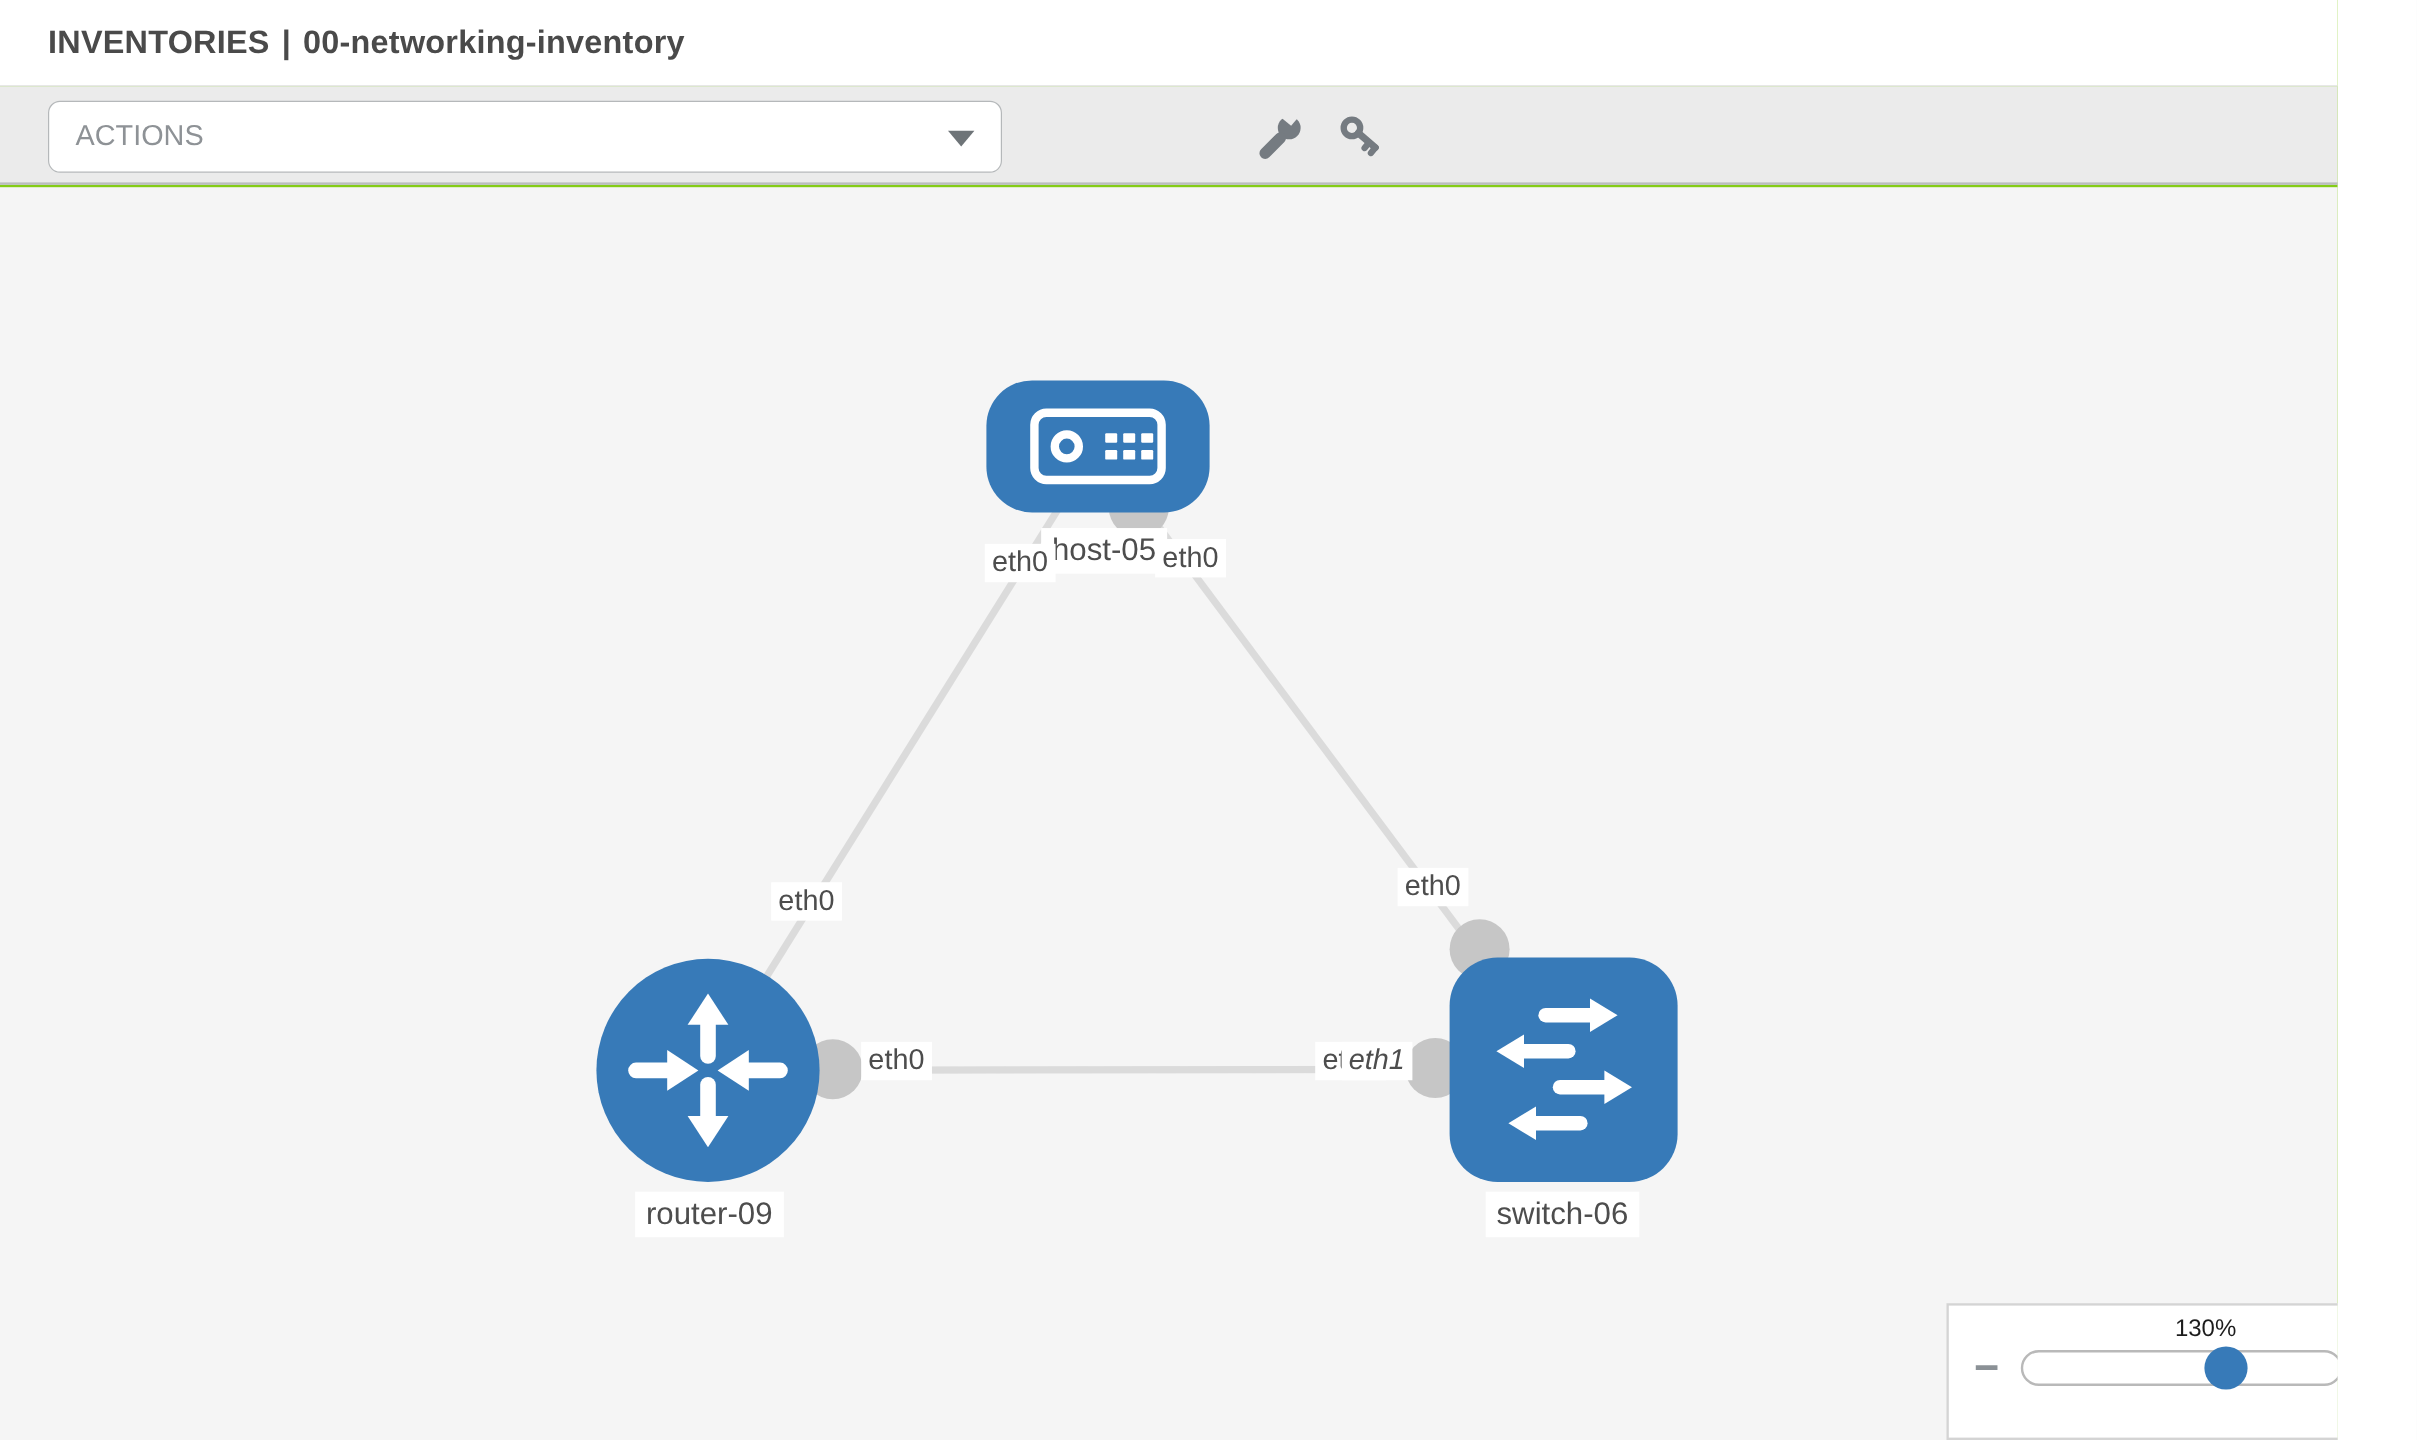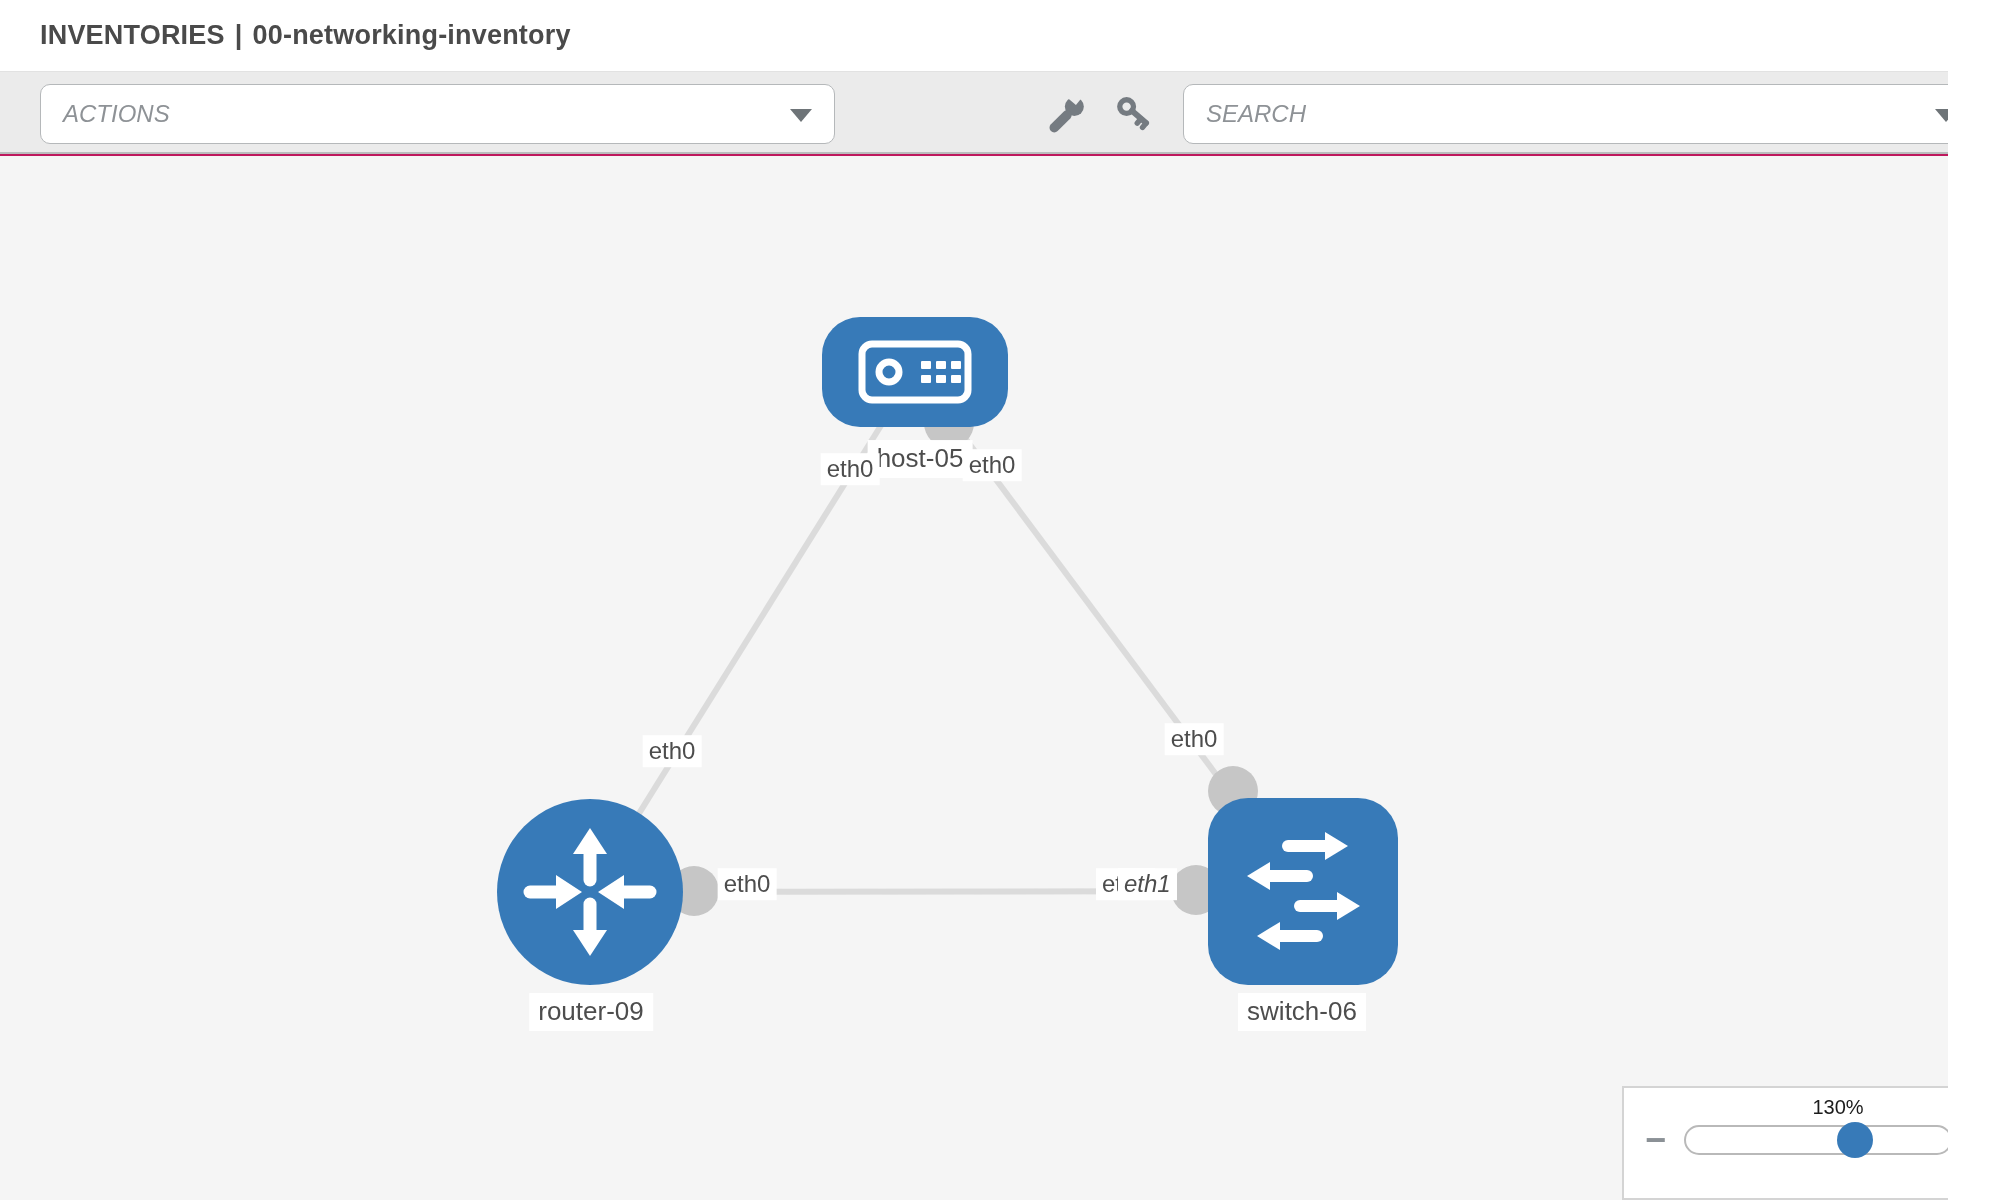--- a/index.html
+++ b/index.html
@@ -1,29 +1,29 @@
 <!DOCTYPE html>
 <html><head>
 <meta charset="utf-8">
 <style>
   * { margin:0; padding:0; box-sizing:border-box; }
   body { font-family:"Liberation Sans","DejaVu Sans",sans-serif; background:#fff; }
-  .app { position:relative; width:1948px; height:1200px; overflow:hidden; background:#be185d; }
+  .app { position:relative; width:1948px; height:1200px; overflow:hidden; background:#84cc16; }
 
   
   .header { position:absolute; top:0; left:0; width:2014px; height:72px; background:#fff;
             border-bottom:1px solid #e2e2e2; display:flex; align-items:center; }
   .title { margin-left:40px; font-size:27px; font-weight:bold; color:#4a4a4a; letter-spacing:.2px; }
   .title .sep { margin:0 10px; font-weight:bold; }
   .close-btn { position:absolute; right:17px; top:18px; width:36px; height:36px; border:none;
                background:transparent; cursor:pointer; }
 
   
   .toolbar { position:absolute; top:72px; left:0; width:2014px; height:82px; background:#ebebeb;
-             border-bottom:2px solid #babdbd;font-style:italic; }
+             border-bottom:2px solid #babdbd; }
   .select { position:absolute; top:12px; height:60px; background:#fff; border:1px solid #b5b8ba;
             border-radius:10px; display:flex; align-items:center; padding:0 22px;
             font-size:24px; color:#8e9296; cursor:pointer; }
   .select-actions { left:40px;  width:795px; }
   .select-search  { left:1183px; width:797px; }
   .caret { position:absolute; right:22px; top:50%; margin-top:-5px; width:0; height:0;
            border-left:11px solid transparent; border-right:11px solid transparent;
            border-top:13px solid #6e7478; }
   .tool-btn { position:absolute; top:14px; width:56px; height:56px; border:none; background:transparent;
               display:flex; align-items:center; justify-content:center; cursor:pointer; }
@@ -85,24 +85,20 @@
     </button>
     <button class="tool-btn key">
       <svg width="38" height="38" viewBox="0 0 36 36">
         <circle cx="11" cy="11" r="6.5" fill="none" stroke="#757b81" stroke-width="5"></circle>
         <line x1="16" y1="15" x2="29.5" y2="26.5" stroke="#757b81" stroke-width="5.5" stroke-linecap="round"></line>
         <line x1="24.5" y1="22.5" x2="21" y2="26.8" stroke="#757b81" stroke-width="5" stroke-linecap="round"></line>
         <line x1="29.5" y1="26.5" x2="26" y2="30.8" stroke="#757b81" stroke-width="5" stroke-linecap="round"></line>
       </svg>
     </button>
 
-    <div class="select select-search">
-      <span>SEARCH</span>
-      <span class="caret"></span>
-    </div>
   </div>
 
   <div class="canvas">
     <svg class="graph" width="2014" height="1044" viewBox="0 0 2014 1044">
 
       <line x1="590" y1="736" x2="915" y2="215" stroke="#dbdbdb" stroke-width="6"></line>
       <line x1="915" y1="215" x2="1303" y2="735" stroke="#dbdbdb" stroke-width="6"></line>
       <line x1="590" y1="736" x2="1303" y2="735" stroke="#dbdbdb" stroke-width="6"></line>
 
       <circle cx="694" cy="735" r="25" fill="#c6c6c6"></circle>

